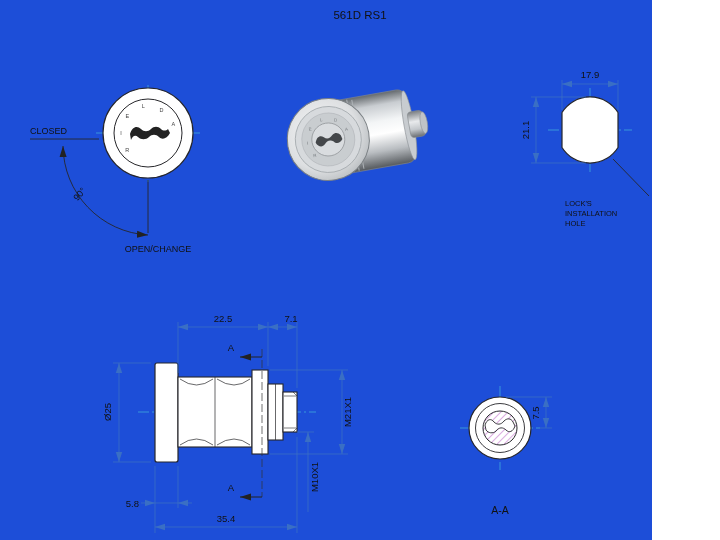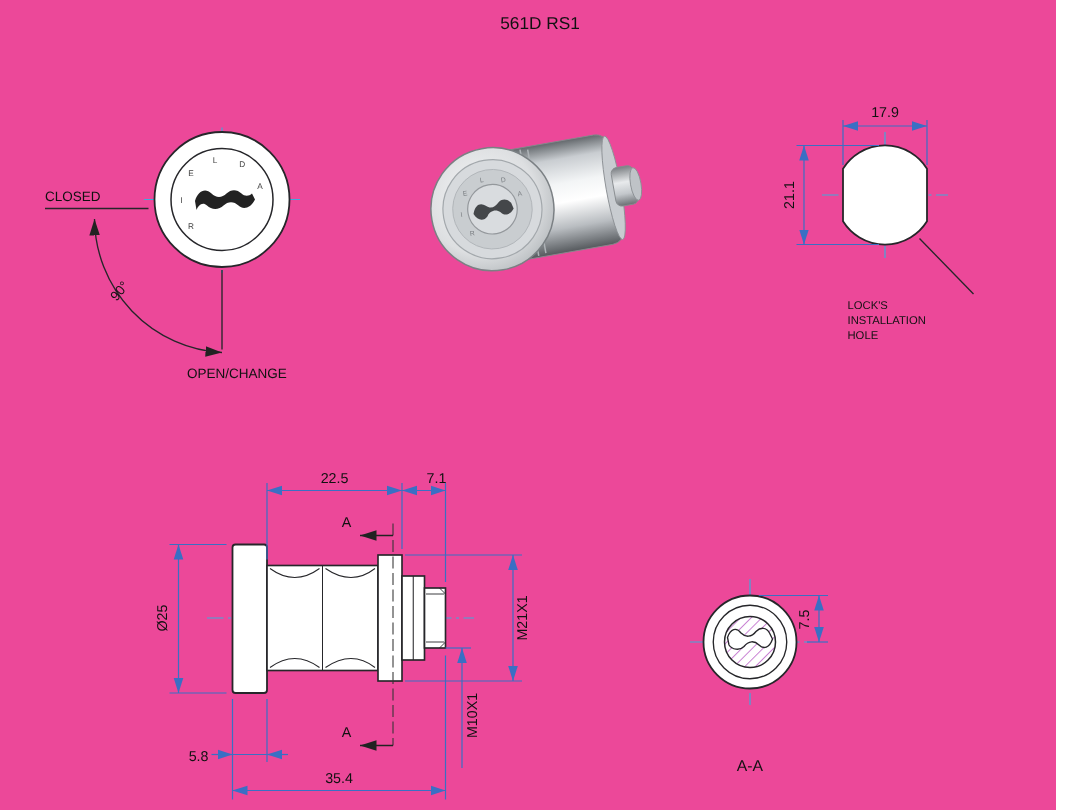--- a/index.html
+++ b/index.html
@@ -1,16 +1,16 @@
 <!DOCTYPE html>
 <html><head>
 <meta charset="utf-8">
 <style>
   html,body{margin:0;padding:0;background:#ffffff;}
-  .stage{position:relative;width:704px;height:540px;background:#ec4899;overflow:hidden;
+  .stage{position:relative;width:652px;height:540px;background:#1d4ed8;overflow:hidden;
          font-family:"Liberation Sans",sans-serif;}
   svg{display:block;}
   text{font-family:"Liberation Sans",sans-serif;fill:#111;}
   .outline{stroke:#26262a;fill:none;}
   .outline-f{stroke:#26262a;fill:#ffffff;}
   .thin{stroke-width:0.7;}
   .dim{stroke:#3a6fc4;stroke-width:0.8;fill:none;}
   .center{stroke:#3fa9dc;stroke-width:0.8;fill:none;stroke-dasharray:11 3 2 3;}
   .sect{stroke:#333;stroke-width:0.7;fill:none;stroke-dasharray:8 3;}
   .lbl{font-size:9.5px;}

